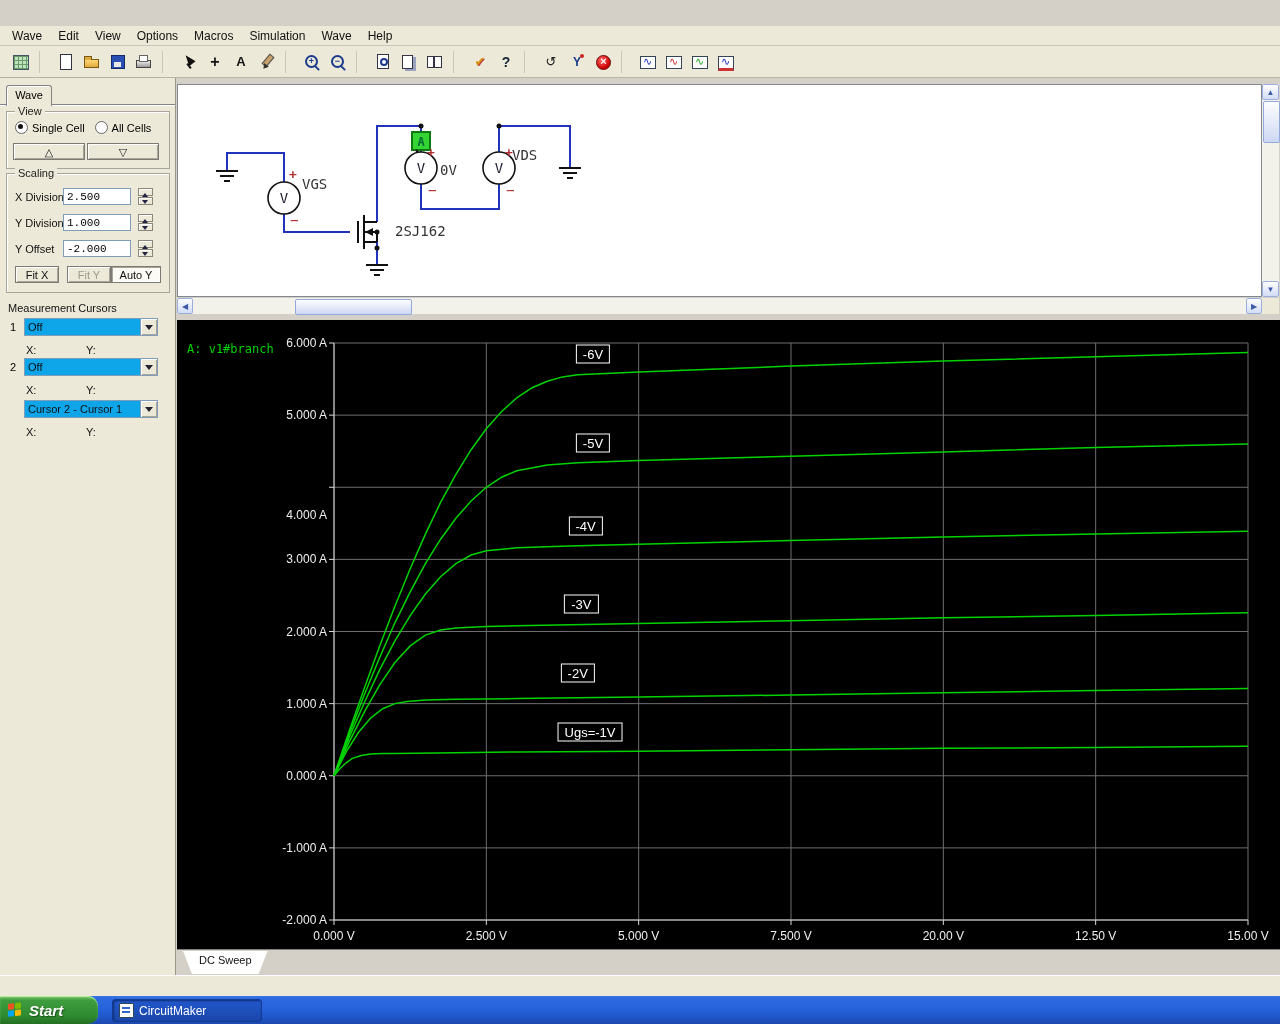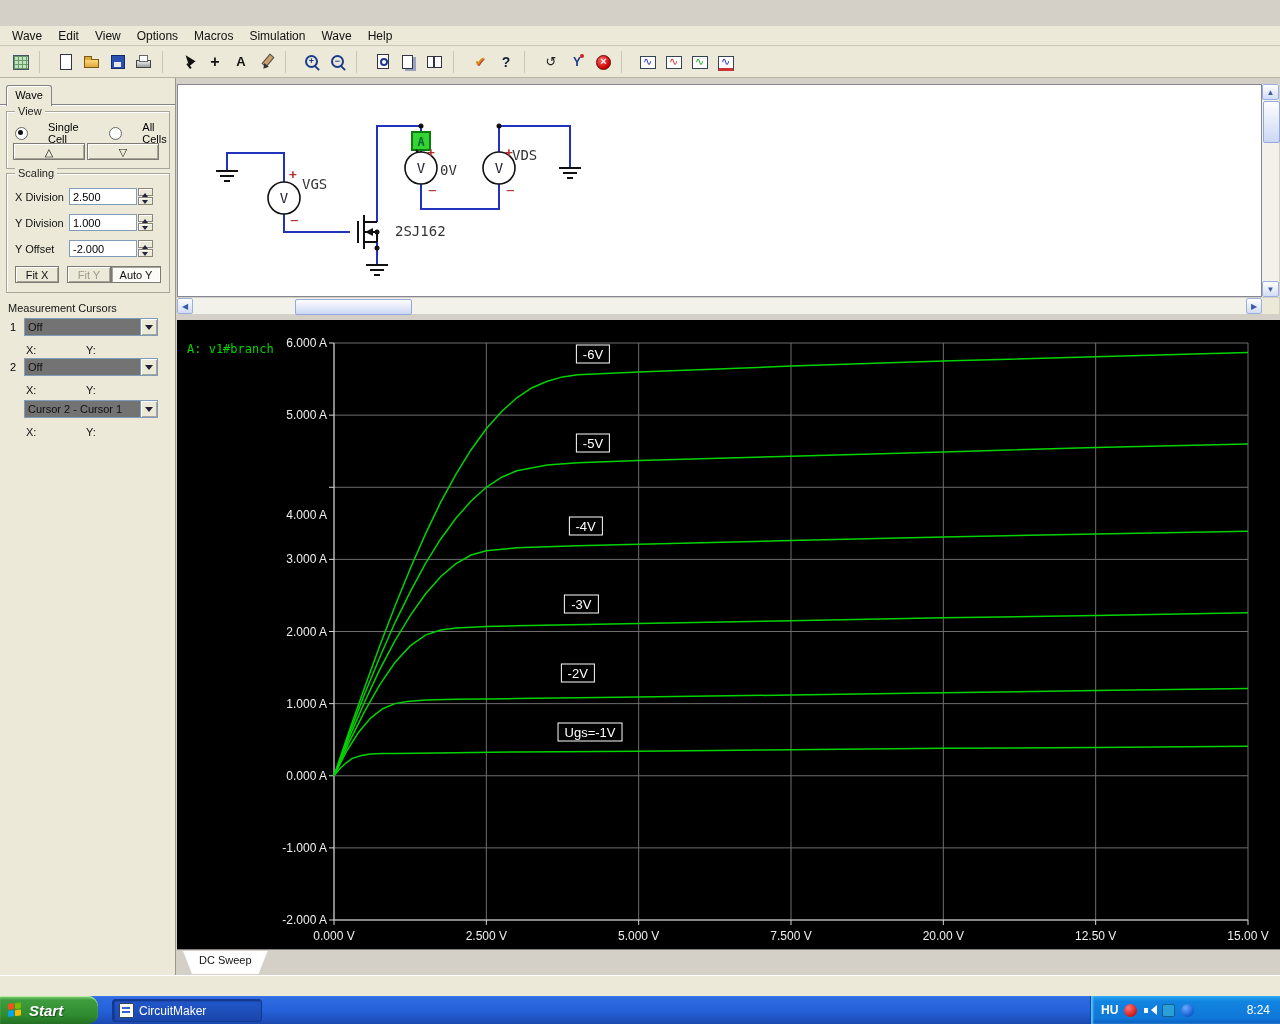--- a/index.html
+++ b/index.html
@@ -69,39 +69,39 @@
   .ic-wave-d::before{border-bottom:3px solid #c33;}
 
   
   #left-panel{position:absolute;left:0;top:78px;width:176px;height:897px;background:#ece9d8;border-right:1px solid #9a978a;box-sizing:border-box;}
   #wave-tab{position:absolute;left:6px;top:7px;width:44px;height:20px;background:#ece9d8;border:1px solid #848284;border-bottom:none;
     border-radius:3px 3px 0 0;box-shadow:inset 1px 1px 0 #fff;font-size:11px;text-align:center;line-height:19px;z-index:2;}
   #panel-line{position:absolute;left:0;right:0;top:26px;border-top:1px solid #848284;box-shadow:0 1px 0 #fff;}
   .grp{position:absolute;border:1px solid #a8a69a;box-shadow:inset 1px 1px 0 #fff;}
   .grp .legend{position:absolute;top:-7px;left:8px;background:#ece9d8;padding:0 3px;font-size:11px;color:#222;}
   #grp-view{left:6px;top:33px;width:162px;height:56px;}
-  .radio-row{position:absolute;left:10px;top:11px;display:flex;align-items:center;gap:20px;font-size:11px;}
+  .radio-row{position:absolute;left:10px;top:11px;display:flex;align-items:center;gap:4px;font-size:11px;}
   .radio{width:11px;height:11px;border:1px solid #666;border-radius:50%;background:#fff;position:relative;flex:none;}
   .radio.sel::after{content:"";position:absolute;left:2px;top:2px;width:5px;height:5px;border-radius:50%;background:#111;}
   .xpbtn{position:absolute;background:#ece9d8;border:1px solid #7c7a74;box-shadow:inset 1px 1px 0 #fff,inset -1px -1px 0 #a8a498;
     font-size:11px;text-align:center;color:#111;box-sizing:border-box;}
   .xpbtn.disabled{color:#9c9a8c;}
   .xpbtn.pressed{background:#fbfaf4;box-shadow:inset 1px 1px 0 #a8a498,inset -1px -1px 0 #fff;}
   #grp-scaling{left:6px;top:95px;width:162px;height:118px;}
   .fld-label{position:absolute;left:8px;font-size:11px;color:#111;}
-  .fld{position:absolute;left:62px;width:68px;height:17px;border:1px solid #7f9db9;background:#fff;
-    font-size:11px;font-family:Liberation Sans, sans-serif;padding:0 0 0 3px;box-sizing:border-box;}
+  .fld{position:absolute;left:56px;width:68px;height:17px;border:1px solid #7f9db9;background:#fff;
+    font-size:11px;font-family:Liberation Mono, monospace;padding:0 0 0 3px;box-sizing:border-box;}
   .spin{position:absolute;left:131px;width:15px;height:17px;}
   .spin .up,.spin .dn{position:absolute;left:0;right:0;height:8px;background:#ece9d8;border:1px solid #8a8778;box-shadow:inset 1px 1px 0 #fff;box-sizing:border-box;}
   .spin .up{top:0}.spin .dn{bottom:0}
   .spin .up::after{content:"";position:absolute;left:3px;top:1px;border:3px solid transparent;border-bottom:4px solid #224;}
   .spin .dn::after{content:"";position:absolute;left:3px;top:2px;border:3px solid transparent;border-top:4px solid #224;}
   #cursors-title{position:absolute;left:8px;top:224px;font-size:11px;color:#111;}
   .cnum{position:absolute;left:10px;font-size:11px;}
-  .combo{position:absolute;left:24px;width:134px;height:18px;background:#737373;border:1px solid #7f9db9;box-sizing:border-box;}
+  .combo{position:absolute;left:24px;width:134px;height:18px;background:#0ea5e9;border:1px solid #7f9db9;box-sizing:border-box;}
   .combo .val{position:absolute;left:3px;top:2px;font-size:11px;color:#111;white-space:nowrap;}
   .combo .cbtn{position:absolute;right:0;top:0;bottom:0;width:16px;background:#ece9d8;border-left:1px solid #7f9db9;
     box-shadow:inset 1px 1px 0 #fff,inset -1px -1px 0 #a8a498;}
   .combo .cbtn::after{content:"";position:absolute;left:4px;top:6px;border:4px solid transparent;border-top:5px solid #223;}
   .xy{position:absolute;font-size:11px;color:#111;}
 
   
   #schematic-pane{position:absolute;left:177px;top:84px;width:1085px;height:213px;background:#fff;border:1px solid #828790;box-sizing:border-box;overflow:hidden;}
   #vscroll{position:absolute;left:1262px;top:84px;width:17px;height:213px;background:#f3f2ea;}
   #hscroll{position:absolute;left:177px;top:298px;width:1085px;height:16px;background:#f3f2ea;}
@@ -463,23 +463,15 @@
           <span style="background:#7fba00;"></span>
         <span style="background:#00a4ef;"></span>
           <span style="background:#ffb900;"></span>
       </span>
       <span id="start-label">Start</span>
     </div>
     <div id="task-btn">
       <span id="task-icon"></span>
       <span id="task-label">CircuitMaker</span>
     </div>
-    <div id="tray">
-      <span id="lang">HU</span>
-      <span class="tric red"></span>
-      <span class="tric vol"></span>
-      <span class="tric teal"></span>
-      <span class="tric blue"></span>
-      <span id="clock">8:24</span>
-    </div>
   </div>
 
 </div>
 
 </body></html>

